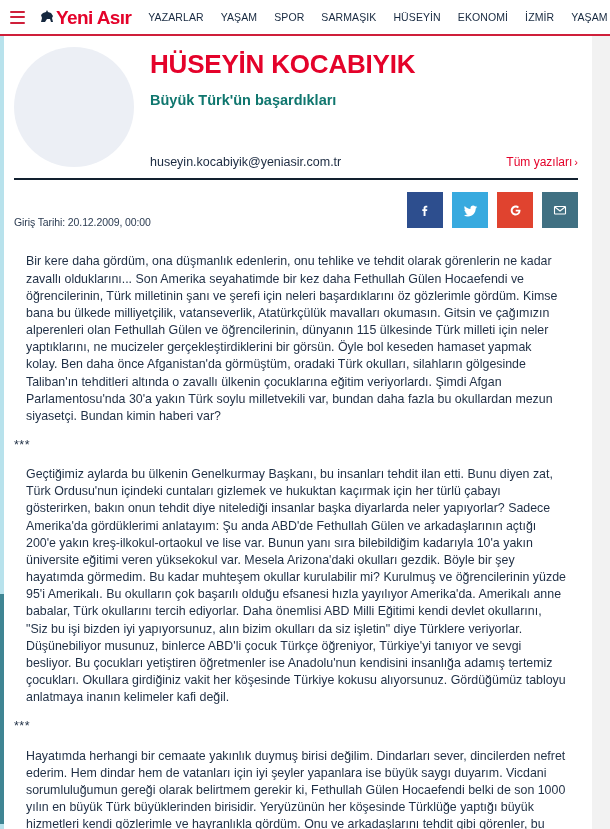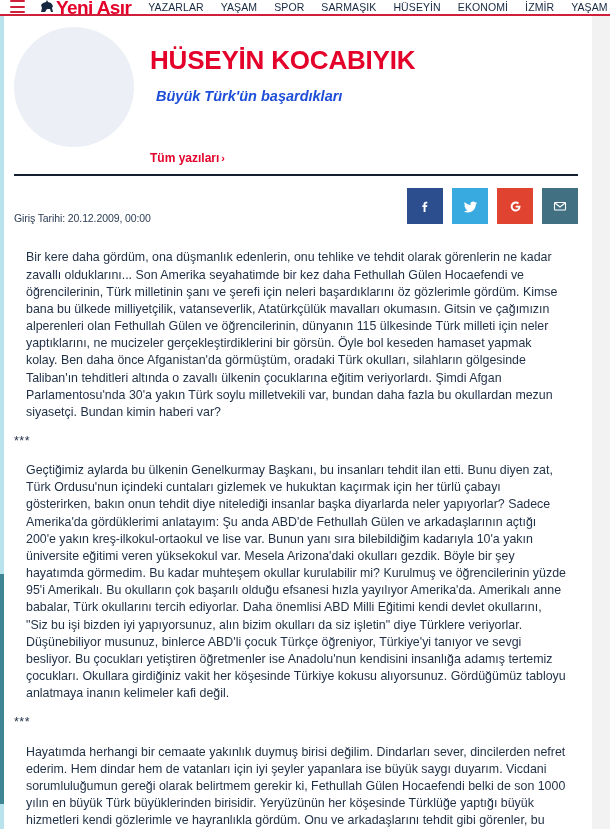--- a/index.html
+++ b/index.html
@@ -9,24 +9,25 @@
   body {
     width: 610px;
     height: 829px;
     background: #f2f2f2;
     font-family: "Liberation Sans", sans-serif;
     overflow: hidden;
   }
 
   
   .topnav {
-    height: 16px;
+    height: 36px;
     background: #ffffff;
     border-bottom: 2px solid #cf1f3a;
     display: flex;
+    align-items: center;
     padding-left: 10px;
     box-sizing: border-box;
     white-space: nowrap;
     overflow: hidden;
   }
   .hamburger {
     width: 15px;
     height: 13px;
     display: flex;
     flex-direction: column;
@@ -125,44 +126,43 @@
     flex: 1 1 auto;
     min-width: 0;
     padding-top: 5px;
   }
   .author-name {
     color: #e4022a;
     font-size: 26px;
     font-weight: bold;
     letter-spacing: -0.2px;
     line-height: 1.1;
-    margin: 16px 0 12px 0;
+    margin: 0 0 12px 0;
   }
   .article-title {
-    color: #1d4ed8;
+    color: #0f766e;
     font-size: 14.5px;
     font-weight: bold;
-    margin: 6px;
+    margin: 0;
     line-height: 1.3;
-    font-style: italic;
   }
   .contact-row {
     display: flex;
     align-items: baseline;
     justify-content: space-between;
     margin-top: 46px;
   }
   .email {
     color: #1b2a40;
     font-size: 12.5px;
   }
   .all-posts {
     color: #e4022a;
     font-size: 12px;
-    font-weight: bold;
+    font-weight: normal;
     text-decoration: none;
     cursor: pointer;
     white-space: nowrap;
   }
   .all-posts .chev {
     font-size: 11px;
     margin-left: 2px;
   }
   .rule {
     border: 0;
@@ -250,20 +250,21 @@
   <div class="leftbar-dark"></div>
 
   <div class="inner">
 
     <div class="author-row">
       <div class="avatar"></div>
       <div class="author-col">
         <h1 class="author-name">HÜSEYİN KOCABIYIK</h1>
         <h2 class="article-title">Büyük Türk'ün başardıkları</h2>
         <div class="contact-row">
+          <span class="email">huseyin.kocabiyik@yeniasir.com.tr</span>
           <a class="all-posts">
             <span>Tüm yazıları</span><span class="chev">›</span>
           </a>
         </div>
       </div>
     </div>
 
     <hr class="rule">
 
     <div class="meta-row">

